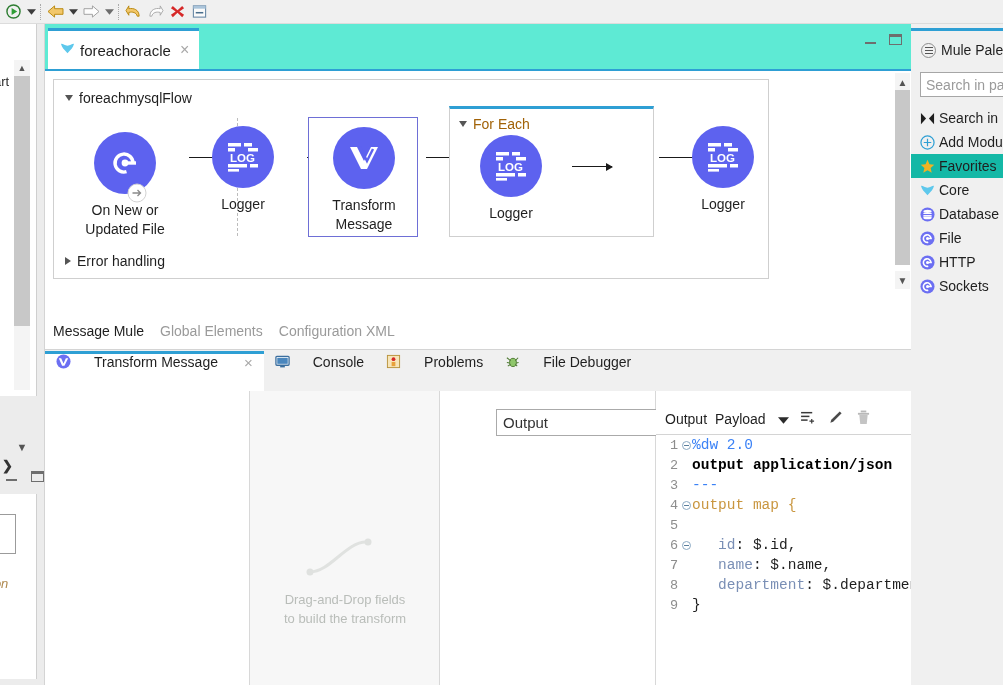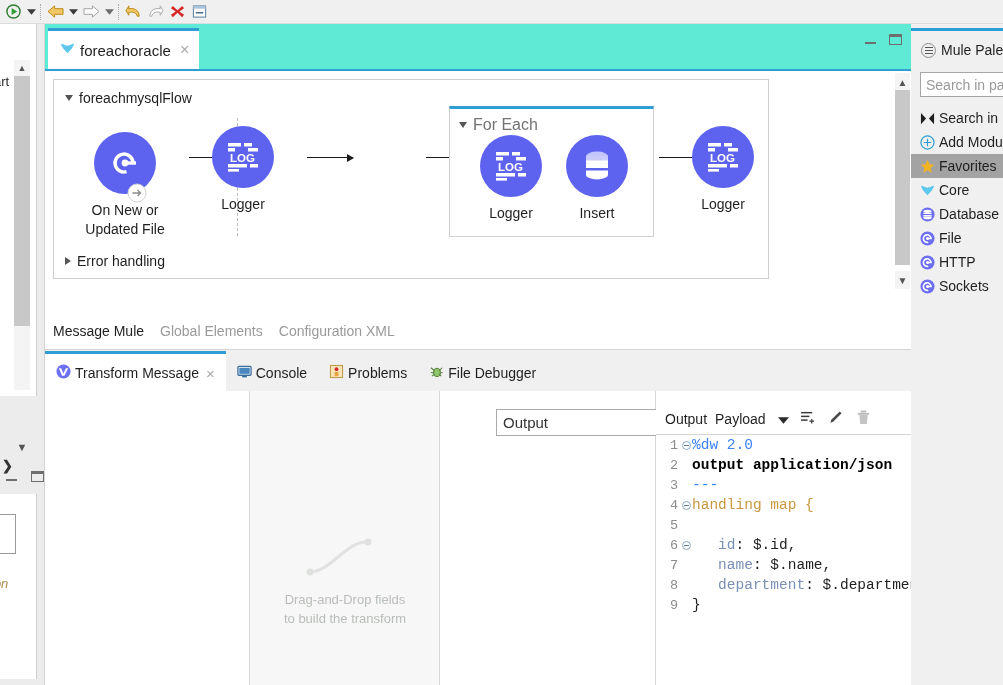--- a/index.html
+++ b/index.html
@@ -89,21 +89,21 @@
   .node-sel { position: absolute; border: 1px solid #6e6fd6; background: #fff; }
 
   .arrow { position: absolute; height: 1px; background: #1a1a1a; }
   .arrow:after {
     content: ''; position: absolute; right: -1px; top: -3.5px;
     width: 0; height: 0; border-top: 4px solid transparent;
     border-bottom: 4px solid transparent; border-left: 7px solid #1a1a1a;
   }
 
   .scope-box { position: absolute; border: 1px solid #cfcfcf; border-top: 3px solid #2e9fd4; background: #fff; }
-  .scope-title { position: absolute; left: 9px; top: 7px; font-size: 16px; color: #737373; display: flex; align-items: center; gap: 6px; }
+  .scope-title { position: absolute; left: 9px; top: 7px; font-size: 14px; color: #a16207; display: flex; align-items: center; gap: 6px; }
 
   .canvas-vscroll { position: absolute; right: 0; top: 0; width: 18px; height: 243px; background: #fff; }
   .cvs-thumb { position: absolute; left: 2px; top: 19px; width: 15px; height: 175px; background: #c8c8c8; }
   .cvs-ar { position: absolute; left: 2px; width: 15px; height: 18px; display: flex; align-items: center; justify-content: center; color: #555; font-size: 10px; background: #f4f4f4; }
 
   
   .canvas-tabs {
     position: absolute; left: 0; top: 288px; width: 866px; height: 38px;
     background: #fff; border-bottom: 1px solid #d4d4d4;
     display: flex; align-items: center; padding-left: 8px; gap: 16px;
@@ -111,21 +111,21 @@
   .ctab { font-size: 14px; color: #9a9a9a; }
   .ctab.active { color: #1f1f1f; }
 
   
   .bottom-tabbar {
     position: absolute; left: 0; top: 326px; width: 866px; height: 42px;
     background: #f0f0f0;
     display: flex; align-items: flex-end;
   }
   .btab {
-    height: 38px; display: flex; align-items: center; gap: 4px;
+    height: 38px; display: flex; gap: 23px;
     padding: 0 11px; font-size: 14px; color: #1f1f1f;
   }
   .btab.active { background: #fff; border-top: 3px solid #2e9fd4; height: 41px; }
   .btab-close { color: #a8a8a8; font-size: 15px; margin-left: 3px; }
 
   
   .tm-body { position: absolute; left: 0; top: 367px; width: 866px; height: 318px; background: #fff; }
   .tm-left-col { position: absolute; left: 0; top: 0; width: 205px; height: 318px; background: #fff; border-right: 1px solid #d8d8d8; }
   .tm-mid-col { position: absolute; left: 205px; top: 0; width: 190px; height: 318px; background: #f7f7f7; border-right: 1px solid #d8d8d8; }
   .dnd-text { position: absolute; left: 0; width: 190px; top: 200px; text-align: center; font-size: 13px; color: #b9bdb9; line-height: 1.45; }
@@ -165,21 +165,21 @@
   .pal-title { position: absolute; left: 10px; top: 11px; display: flex; align-items: center; gap: 5px; font-size: 14px; color: #1f1f1f; white-space: nowrap; }
   .pal-hamb { width: 15px; height: 15px; border: 1px solid #8b8b8b; border-radius: 50%; display: flex; flex-direction: column; justify-content: center; align-items: center; gap: 2px; }
   .pal-hamb i { display: block; width: 8px; height: 1px; background: #555; }
   .pal-search {
     position: absolute; left: 9px; top: 48px; width: 120px; height: 25px;
     border: 1px solid #a6a6a6; background: #fff; font-size: 14px; color: #9a9a9a;
     display: flex; align-items: center; padding: 0 5px; white-space: nowrap;
   }
   .pal-list { position: absolute; left: 0; top: 82px; width: 92px; }
   .pal-row { height: 24px; display: flex; align-items: center; gap: 4px; padding-left: 8px; font-size: 14px; color: #1f1f1f; white-space: nowrap; }
-  .pal-row.sel { background: #a3a3a3; }
+  .pal-row.sel { background: #14b8a6; }
   .pal-ic { width: 16px; height: 16px; flex: 0 0 16px; display: flex; align-items: center; justify-content: center; }
 </style>
 </head>
 <body>
 
 <div id="app">
 
   <div class="toolbar">
     <div class="tb-btn">
       <svg width="15" height="15" viewBox="0 0 16 16">
@@ -317,20 +317,33 @@
               <rect x="2" y="22" width="19" height="3.5" fill="#fff"></rect>
                 <rect x="24" y="22" width="8" height="3.5" fill="#fff"></rect>
               <rect x="2" y="27" width="11" height="2.6" fill="#fff"></rect>
             </svg>
           </div>
           <div class="node-label">Logger</div>
         </div>
 
         <div class="arrow" style="left: 253px; top: 77px; width: 46px;"></div>
 
+        <div class="node-sel" style="left: 254px; top: 37px; width: 110px; height: 120px;">
+          <div class="node" style="left: -4px; top: 9px;">
+            <div class="node-circle">
+              <svg width="34" height="30" viewBox="0 0 34 30">
+                <path d="M3 4 L10 4 L17 18 L24 4 L31 4 L20 26 L14 26 Z" fill="#fff"></path>
+                <path d="M13 4 L20 18 L26 6" fill="none" stroke="#5d62ef" stroke-width="2.4"></path>
+              </svg>
+            </div>
+            <div class="node-label">
+              <span>Transform</span><br><span>Message</span>
+            </div>
+          </div>
+        </div>
 
         <div class="arrow" style="left: 372px; top: 77px; width: 46px;"></div>
 
         <div class="scope-box" style="left: 395px; top: 26px; width: 205px; height: 131px;">
           <div class="scope-title">
             <span class="tri-down"></span>
             <span>For Each</span>
           </div>
 
           <div class="node" style="left: 2px; top: 26px;">
@@ -344,33 +357,20 @@
                 <rect x="2" y="22" width="19" height="3.5" fill="#fff"></rect>
                   <rect x="24" y="22" width="8" height="3.5" fill="#fff"></rect>
                 <rect x="2" y="27" width="11" height="2.6" fill="#fff"></rect>
               </svg>
             </div>
             <div class="node-label">Logger</div>
           </div>
 
           <div class="arrow" style="left: 122px; top: 57px; width: 40px;"></div>
 
-          <div class="node" style="left: 88px; top: 26px;">
-            <div class="node-circle">
-              <svg width="30" height="32" viewBox="0 0 30 32">
-                <ellipse cx="15" cy="6" rx="11" ry="4.4" fill="#c3c6fa"></ellipse>
-                <path d="M4 6 L4 11 A11 4.4 0 0 0 26 11 L26 6" fill="#c9ccfa"></path>
-                <rect x="4" y="10.5" width="22" height="3.3" fill="#fff"></rect>
-                <path d="M4 13.5 L4 18 A11 4.4 0 0 0 26 18 L26 13.5" fill="#fff"></path>
-                <rect x="4" y="18" width="22" height="3.3" fill="#5d62ef"></rect>
-                <path d="M4 20.5 L4 25 A11 4.4 0 0 0 26 25 L26 20.5" fill="#fff"></path>
-              </svg>
-            </div>
-            <div class="node-label">Insert</div>
-          </div>
         </div>
 
         <div class="arrow" style="left: 605px; top: 77px; width: 46px;"></div>
 
         <div class="node" style="left: 610px; top: 46px;">
           <div class="node-circle">
             <svg width="34" height="30" viewBox="0 0 34 30">
               <rect x="2" y="1" width="13" height="3.5" fill="#fff"></rect>
                 <rect x="18" y="1" width="8" height="3.5" fill="#fff"></rect>
               <rect x="2" y="6" width="7" height="3.5" fill="#fff"></rect>
@@ -493,21 +493,21 @@
                 <rect x="1" y="3" width="12" height="2" fill="#b8b8b8"></rect>
                 <path d="M2.5 5 L11.5 5 L10.5 15 L3.5 15 Z" fill="#c4c4c4"></path>
               </svg>
           </span>
         </div>
         <div class="code-sep"></div>
         <div class="code-body" id="code-body">
             <div class="cline"><span class="lnum">1</span><span class="fold"><span class="fold-sq"></span></span><span class="ctok c-gray">%dw 2.0</span></div>
             <div class="cline"><span class="lnum">2</span><span class="fold"></span><span class="ctok c-bold">output application/json</span></div>
             <div class="cline"><span class="lnum">3</span><span class="fold"></span><span class="ctok c-gray">---</span></div>
-            <div class="cline"><span class="lnum">4</span><span class="fold"><span class="fold-sq"></span></span><span class="ctok c-orange">handling map {</span></div>
+            <div class="cline"><span class="lnum">4</span><span class="fold"><span class="fold-sq"></span></span><span class="ctok c-orange">output map {</span></div>
             <div class="cline"><span class="lnum">5</span><span class="fold"></span><span class="ctok c-gray"></span></div>
             <div class="cline"><span class="lnum">6</span><span class="fold"><span class="fold-sq"></span></span><span class="ctok c-blue">   id</span><span class="ctok c-dark">: $.id,</span></div>
             <div class="cline"><span class="lnum">7</span><span class="fold"></span><span class="ctok c-blue">   name</span><span class="ctok c-dark">: $.name,</span></div>
             <div class="cline"><span class="lnum">8</span><span class="fold"></span><span class="ctok c-blue">   department</span><span class="ctok c-dark">: $.department</span></div>
             <div class="cline"><span class="lnum">9</span><span class="fold"></span><span class="ctok c-dark">}</span></div>
           </div>
       </div>
     </div>
   </div>
 

